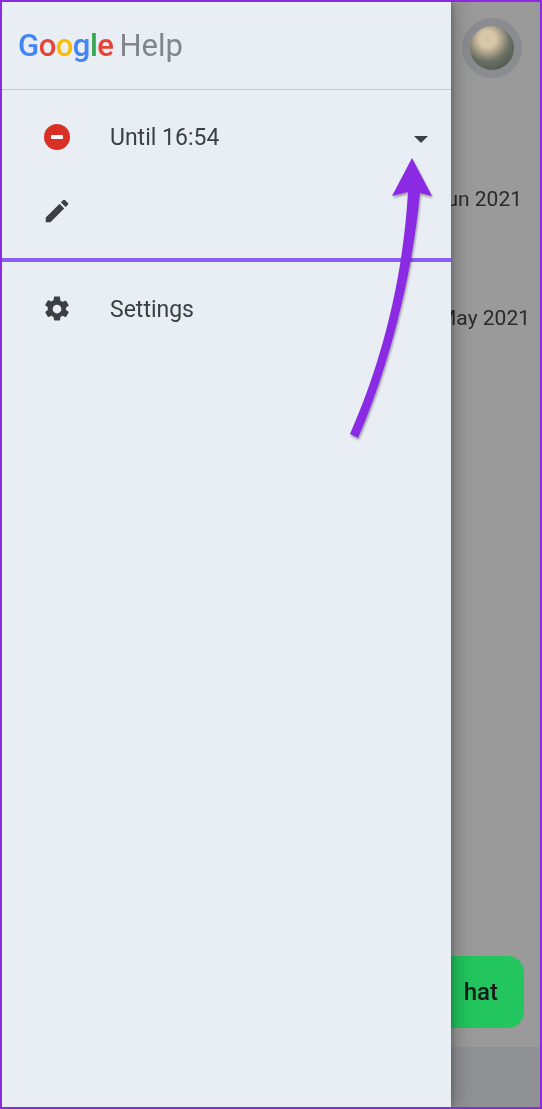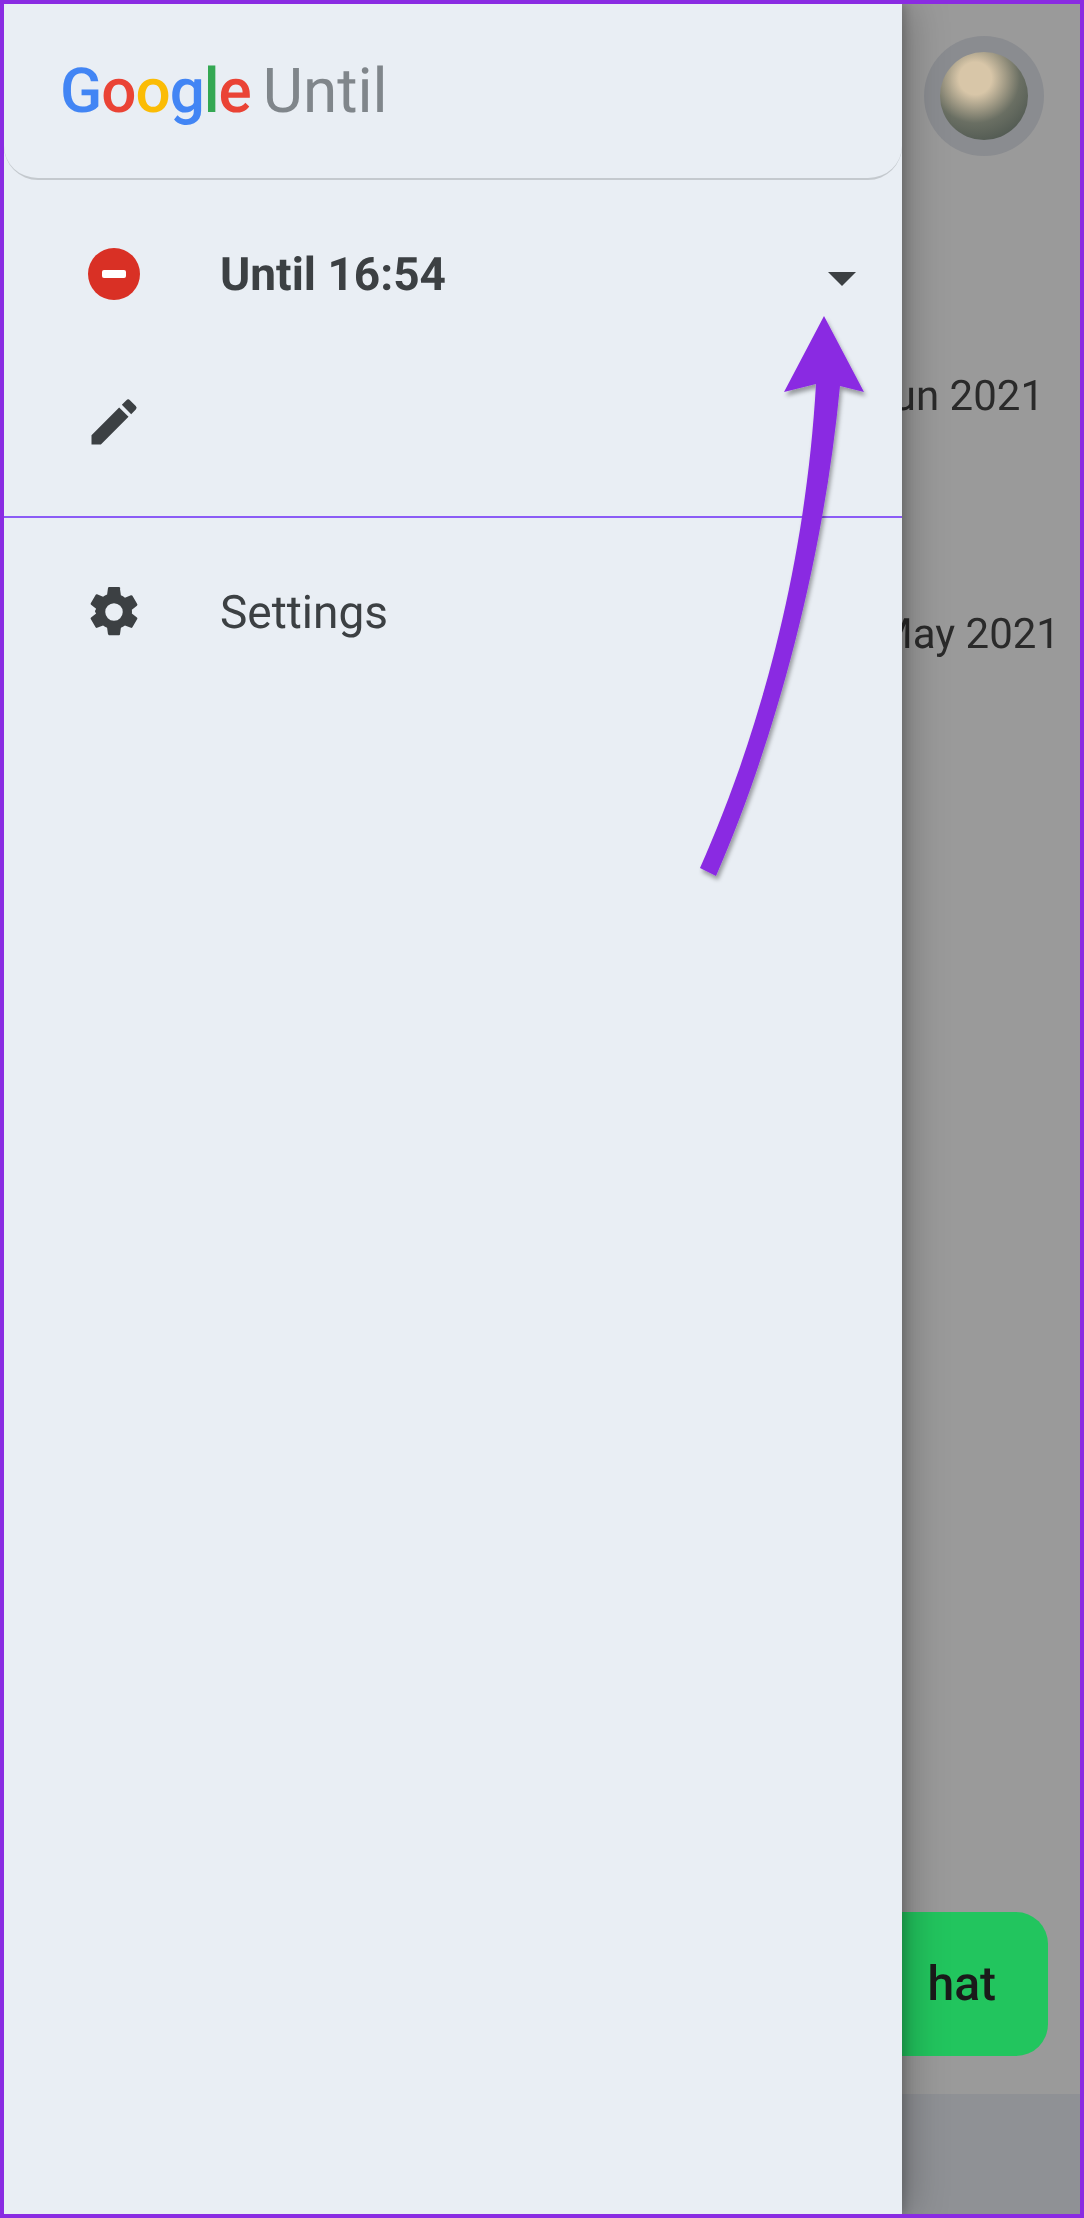--- a/index.html
+++ b/index.html
@@ -72,45 +72,43 @@
       background: #e9eef4;
       box-shadow: 4px 0 18px rgba(0,0,0,0.25), 2px 0 4px rgba(0,0,0,0.15);
       z-index: 5;
       display: flex;
       flex-direction: column;
     }
     .drawer-header {
       height: 88px;
       display: flex;
       align-items: center;
-      padding-left: 28px;
+      padding-left: 16px;
       border-bottom: 1px solid #c4c9ce;
-      border-radius: 17px;
     }
     .logo-google {
       font-size: 31px;
       font-weight: 500;
       letter-spacing: -0.5px;
     }
     .g-b { color: #4285F4; }
     .g-r { color: #EA4335; }
     .g-y { color: #FBBC05; }
     .g-g { color: #34A853; }
     .logo-chat {
       font-size: 31px;
       color: #80868b;
       margin-left: 6px;
       font-weight: 400;
     }
     .section {
       padding: 10px 0;
     }
     .section-divider {
-      border-bottom: 1px solid #8b5cf6;
-      font-weight: bold;
+      border-bottom: 4px solid #8b5cf6;
     }
     .menu-row {
       display: flex;
       align-items: center;
       height: 74px;
       padding: 0 22px 0 38px;
       color: #3c4043;
       font-size: 23px;
       cursor: pointer;
     }
@@ -155,21 +153,21 @@
     <div class="bg-chat">hat</div>
     <div class="bg-bar"></div>
   </div>
 </div>
 
 <div class="drawer">
   <div class="drawer-header">
     <span class="logo-google">
       <span class="g-b">G</span><span class="g-r">o</span><span class="g-y">o</span><span class="g-b">g</span><span class="g-g">l</span><span class="g-r">e</span>
     </span>
-    <span class="logo-chat">Until</span>
+    <span class="logo-chat">Help</span>
   </div>
 
   <div class="section section-divider">
     <div class="menu-row">
       <span class="icon-slot">
         <span class="dnd-icon">
             <span class="dnd-bar"></span>
           </span>
       </span>
       <span>Until 16:54</span>

